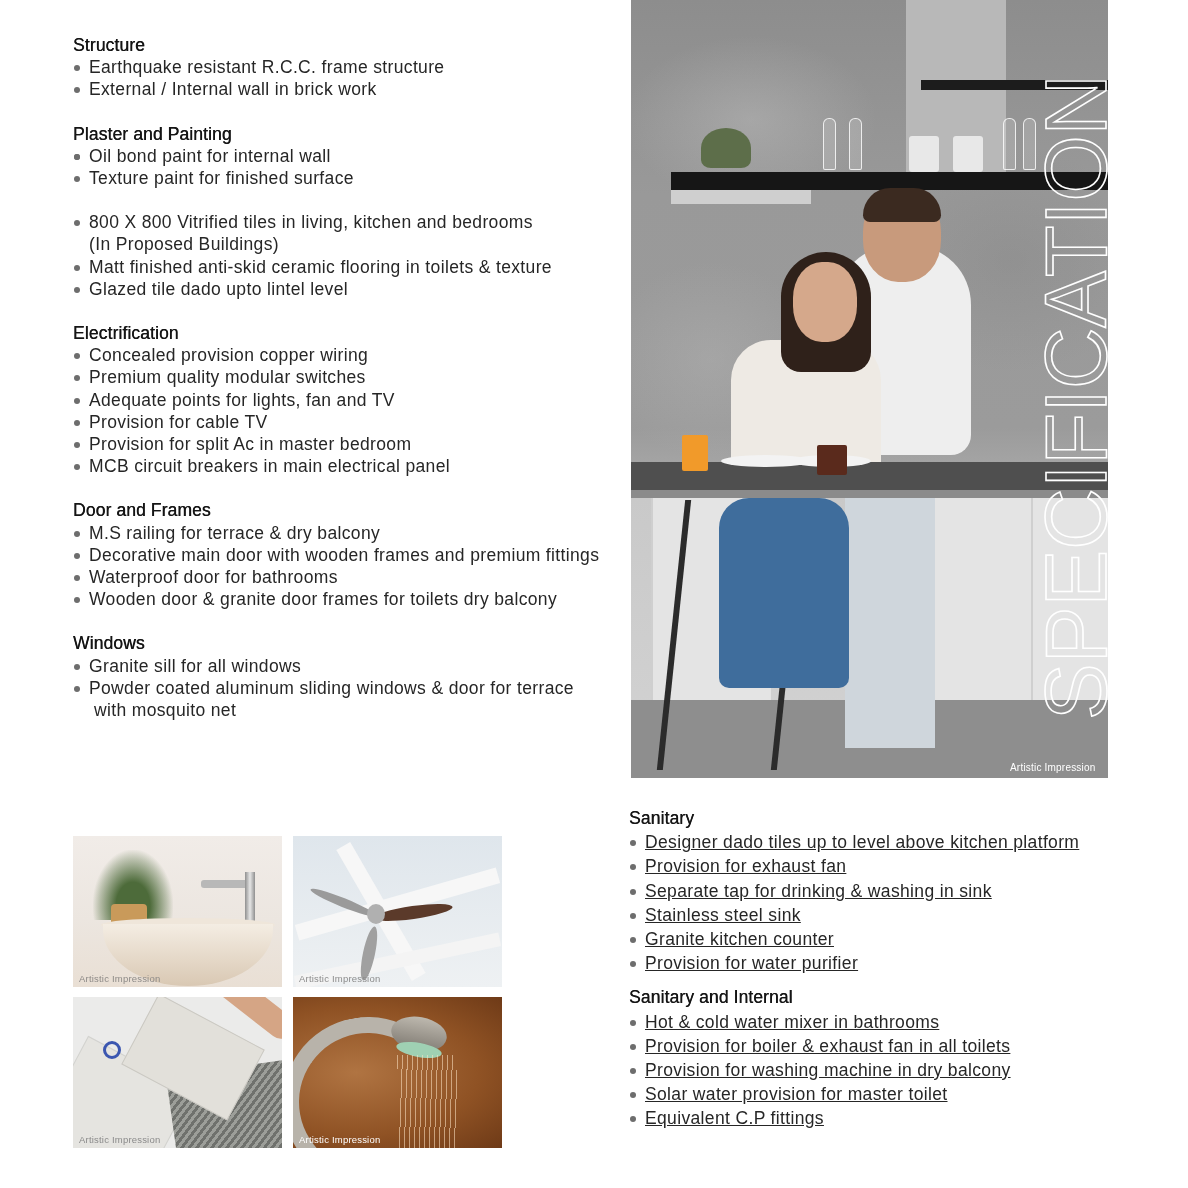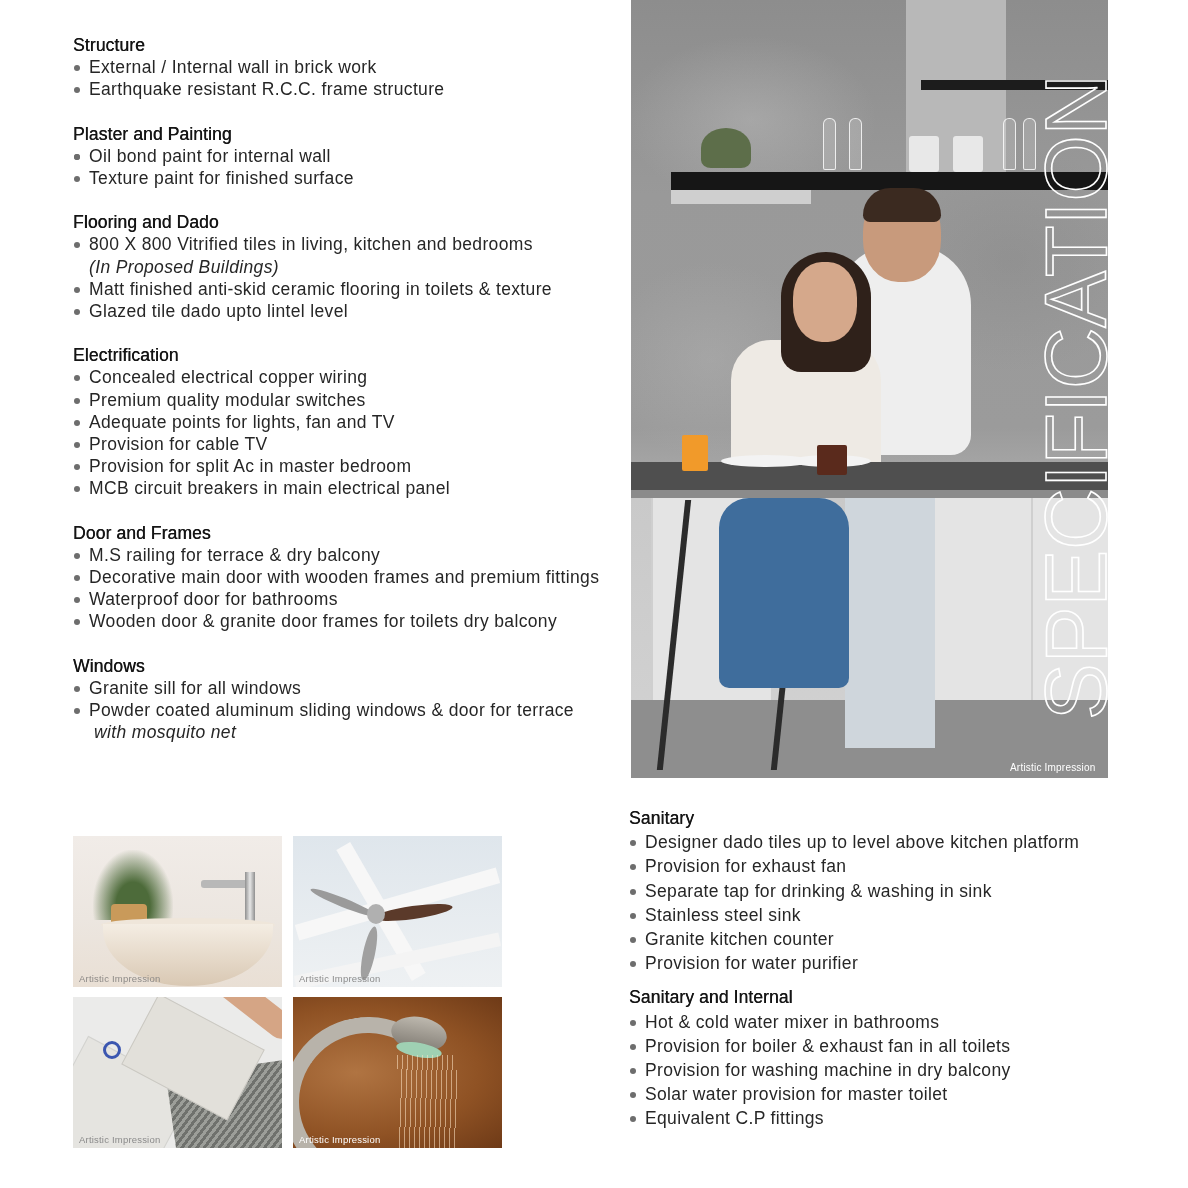--- a/index.html
+++ b/index.html
@@ -16,21 +16,21 @@
   }
   .section ul { list-style: none; }
   .section li {
     position: relative; font-size: 17.5px; line-height: 22.2px;
     padding-left: 16px; color: #262626; letter-spacing: 0.35px; white-space: nowrap;
   }
   .section li .bullet {
     position: absolute; left: 1px; top: 9px; width: 6px; height: 6px;
     border-radius: 50%; background: #6d6d6d;
   }
-  .section li .cont { display: block; padding-left: 0; font-style: italic; }
+  .section li .cont { display: block; padding-left: 0; }
   .section li .cont.indent { padding-left: 5px; }
 
   
   .hero {
     position: absolute; left: 631px; top: 0; width: 477px; height: 778px; overflow: hidden;
     background: linear-gradient(180deg, #8d8d8d 0%, #999 25%, #9b9b9b 55%, #a5a5a5 60%, #c9c9c9 64%, #d3d3d3 100%);
   }
   .hero .wall {
     position: absolute; inset: 0;
     background:
@@ -63,21 +63,21 @@
   .hero .tea { position: absolute; left: 186px; top: 445px; width: 30px; height: 30px; background: #5a2a1c; border-radius: 2px; }
   .hero-caption {
     position: absolute; left: 1010px; top: 762px; font-size: 10px; color: #ffffff;
     letter-spacing: 0.2px; font-family: "Liberation Sans", sans-serif;
   }
 
   
   .spec-col-right { position: absolute; left: 629px; top: 806px; width: 520px; }
   .spec-col-right .section { margin-bottom: 10px; }
   .spec-col-right .section h2 { line-height: 24.2px; }
-  .spec-col-right .section li { line-height: 24.2px; }
+  .spec-col-right .section li { line-height: 24.2px; text-decoration: underline; }
   .spec-col-right .section li .bullet { top: 10px; }
 
   
   .thumb { position: absolute; width: 209px; height: 151px; overflow: hidden; }
   .thumb .cap {
     position: absolute; left: 6px; bottom: 3px; font-size: 9.5px; letter-spacing: 0.2px;
     font-family: "Liberation Sans", sans-serif;
   }
   .t1 { left: 73px; top: 836px; background: linear-gradient(180deg, #f1ece8 0%, #ece6e0 55%, #e9dfd4 100%); }
   .t1 .bowl { position: absolute; left: 30px; top: 88px; width: 170px; height: 62px; border-radius: 0 0 90px 90px / 0 0 60px 60px; background: linear-gradient(180deg, #f4ede3, #d9c8b3); }
@@ -114,47 +114,46 @@
   .t4 .cap { color: #ffffff; }
 </style>
 </head>
 <body>
 
 <div class="spec-col">
 
   <div class="section">
     <h2>Structure</h2>
     <ul>
+      <li><span class="bullet"></span><span>Earthquake resistant R.C.C. frame structure</span></li>
       <li><span class="bullet"></span><span>External / Internal wall in brick work</span></li>
-      <li><span class="bullet"></span><span>Earthquake resistant R.C.C. frame structure</span></li>
     </ul>
   </div>
 
   <div class="section">
     <h2>Plaster and Painting</h2>
     <ul>
       <li><span class="bullet"></span></li>
       <li><span class="bullet"></span><span>Oil bond paint for internal wall</span></li>
       <li><span class="bullet"></span><span>Texture paint for finished surface</span></li>
     </ul>
   </div>
 
   <div class="section">
-    <h2>Flooring and Dado</h2>
     <ul>
       <li><span class="bullet"></span><span>800 X 800 Vitrified tiles in living, kitchen and bedrooms</span><span class="cont">(In Proposed Buildings)</span></li>
       <li><span class="bullet"></span><span>Matt finished anti-skid ceramic flooring in toilets &amp; texture</span></li>
       <li><span class="bullet"></span><span>Glazed tile dado upto lintel level</span></li>
     </ul>
   </div>
 
   <div class="section">
     <h2>Electrification</h2>
     <ul>
-      <li><span class="bullet"></span><span>Concealed electrical copper wiring</span></li>
+      <li><span class="bullet"></span><span>Concealed provision copper wiring</span></li>
       <li><span class="bullet"></span><span>Premium quality modular switches</span></li>
       <li><span class="bullet"></span><span>Adequate points for lights, fan and TV</span></li>
       <li><span class="bullet"></span><span>Provision for cable TV</span></li>
       <li><span class="bullet"></span><span>Provision for split Ac in master bedroom</span></li>
       <li><span class="bullet"></span><span>MCB circuit breakers in main electrical panel</span></li>
     </ul>
   </div>
 
   <div class="section">
     <h2>Door and Frames</h2>

